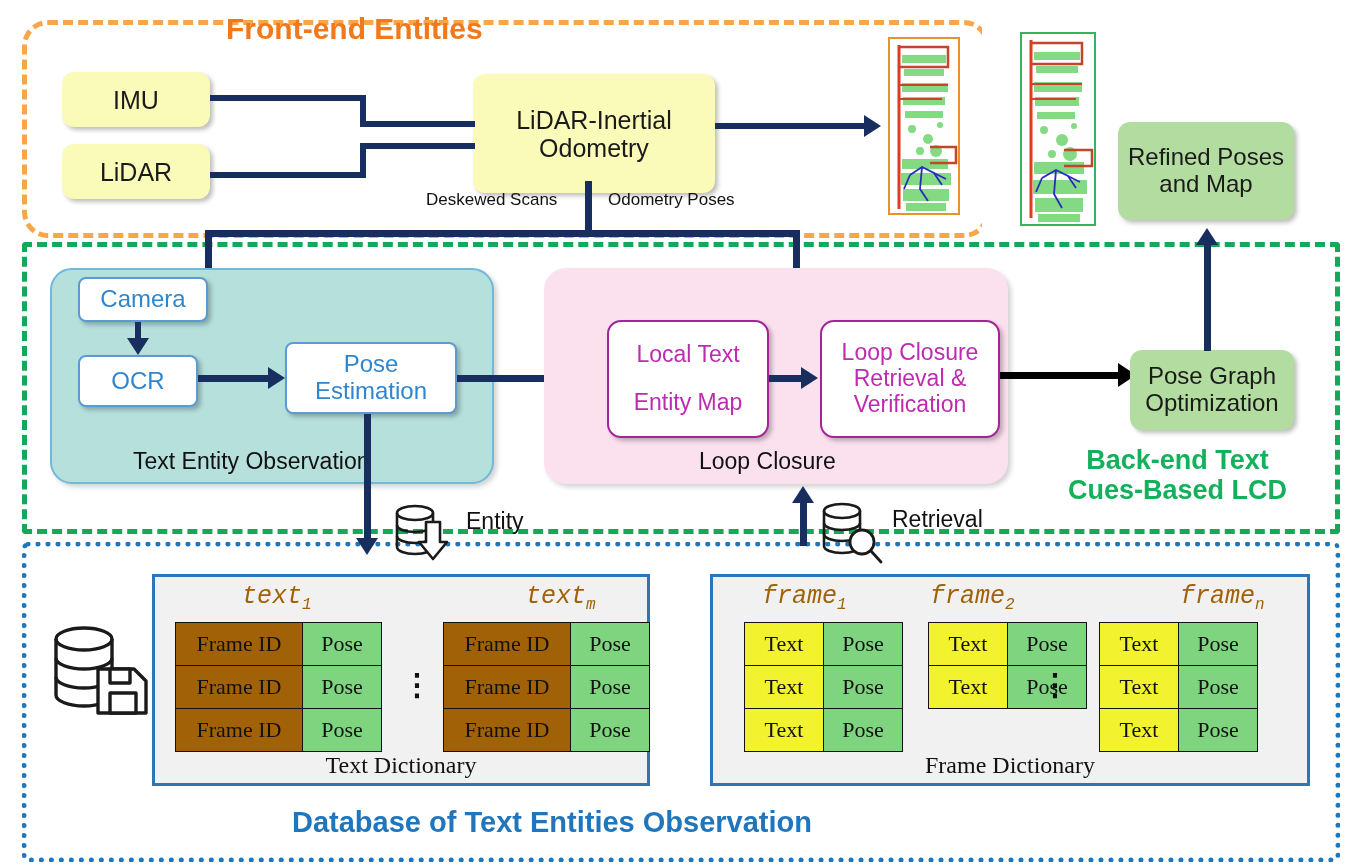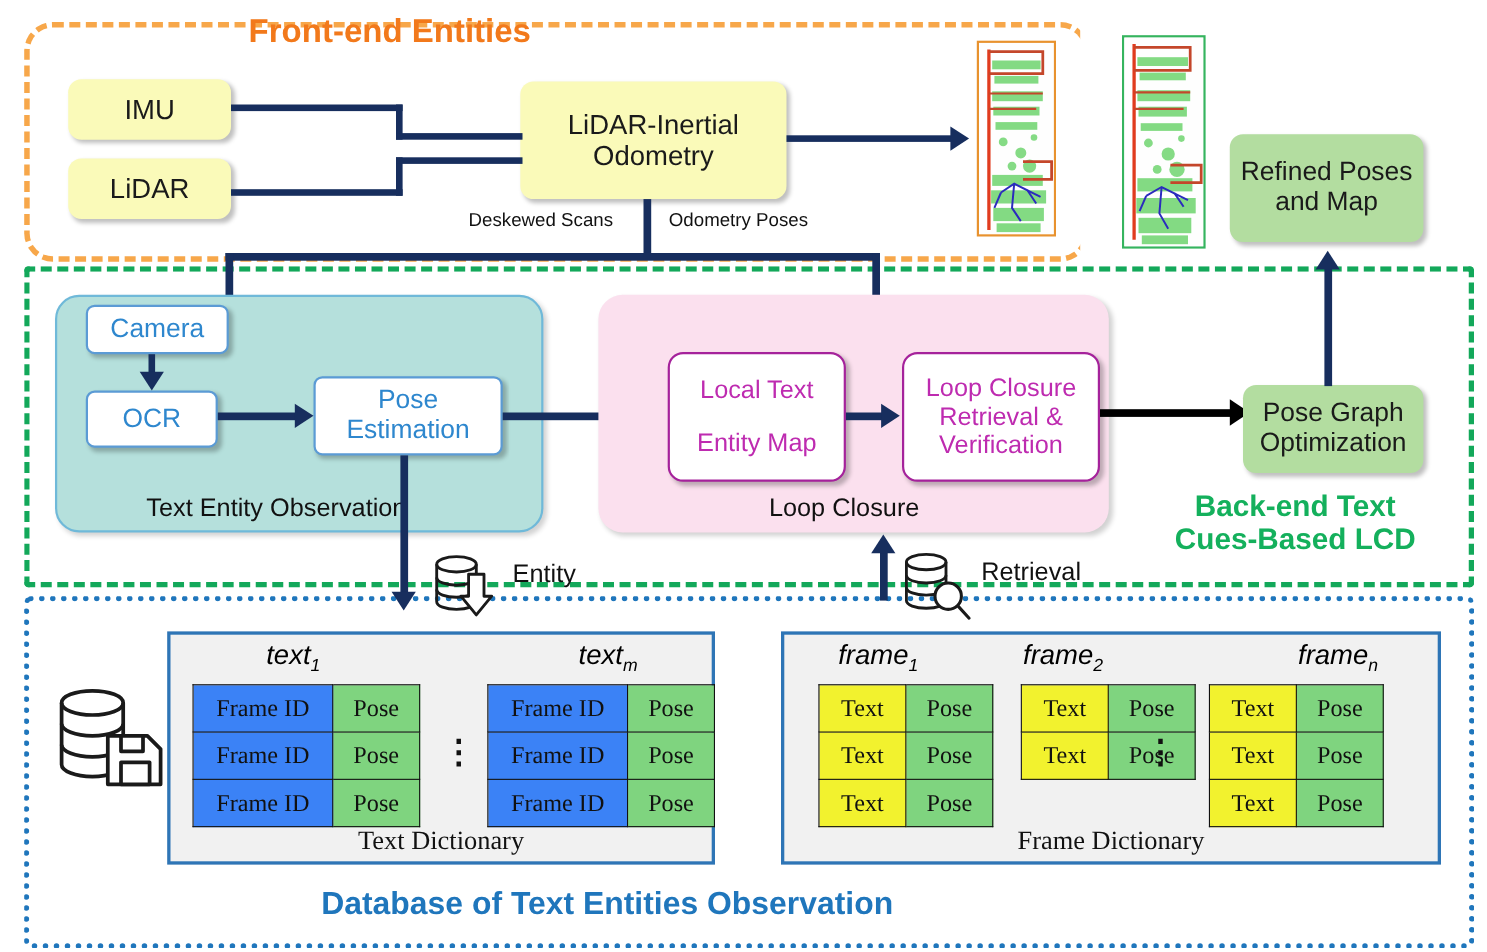--- a/index.html
+++ b/index.html
@@ -61,26 +61,26 @@
   .ah-down{border-left:11px solid transparent;border-right:11px solid transparent;border-top:17px solid #172E5E;}
   .ah-up{border-left:11px solid transparent;border-right:11px solid transparent;border-bottom:17px solid #172E5E;}
   .ah-right{border-top:11px solid transparent;border-bottom:11px solid transparent;border-left:17px solid #172E5E;}
   .ah-right-black{border-top:12px solid transparent;border-bottom:12px solid transparent;border-left:18px solid #000;}
 
   .edge-label{position:absolute;font-size:17px;color:#111;white-space:nowrap;}
 
   
   .dict{position:absolute;box-sizing:border-box;background:#F1F1F1;border:3px solid #2E75B6;}
   .dict-title{position:absolute;bottom:4px;left:0;right:0;text-align:center;font-family:"Liberation Serif",serif;font-size:24px;color:#111;}
-  .grp-label{position:absolute;font-family:Liberation Sans, sans-serif;font-style:italic;font-size:25px;color:#000000;white-space:nowrap;}
+  .grp-label{position:absolute;font-family:Liberation Mono, monospace;font-style:italic;font-size:25px;color:#a16207;white-space:nowrap;}
   .grp-label sub{font-size:16px;font-style:italic;}
 
   .tbl{position:absolute;border-collapse:collapse;}
   .tbl td{border:1.6px solid #111;text-align:center;font-family:"Liberation Serif",serif;font-size:22px;color:#111;padding:0;}
-  .c-orange{background:#3b82f6;margin-top:24px;}
+  .c-orange{background:#a16207;margin-top:24px;}
   .c-green{background:#7FD47F;}
   .c-yellow{background:#F2F22E;}
   .vdots{position:absolute;font-size:30px;color:#111;font-weight:bold;letter-spacing:0;line-height:0.36;text-align:center;}
 
   
   .pcmap{position:absolute;box-sizing:border-box;background:#fdfdfd;overflow:hidden;}
   .pc-orange{border:2px solid #E8922E;}
   .pc-green{border:2px solid #35B45E;}
 
   .icon{position:absolute;}
@@ -99,21 +99,21 @@
   <div class="region-title t-frontend">Front-end Entities</div>
   <div class="region-title t-backend">
     <div>Back-end Text</div>
     <div>Cues-Based LCD</div>
   </div>
   <div class="region-title t-db">Database of Text Entities Observation</div>
 
   <div class="node n-yellow" style="left:62px;top:72px;width:148px;height:55px;">IMU</div>
   <div class="node n-yellow" style="left:62px;top:144px;width:148px;height:55px;">LiDAR</div>
 
-  <div class="node n-yellow" style="left:473px;top:74px;width:242px;height:107px;flex-direction:column;">
+  <div class="node n-yellow" style="left:473px;top:74px;width:242px;height:119px;flex-direction:column;">
     <span>LiDAR-Inertial</span>
     <span>Odometry</span>
   </div>
 
   <div class="ln" style="left:210px;top:95px;width:156px;height:6px;"></div>
   <div class="ln" style="left:360px;top:95px;width:6px;height:32px;"></div>
   <div class="ln" style="left:360px;top:121px;width:115px;height:6px;"></div>
 
   <div class="ln" style="left:210px;top:172px;width:156px;height:6px;"></div>
   <div class="ln" style="left:360px;top:143px;width:6px;height:35px;"></div>

